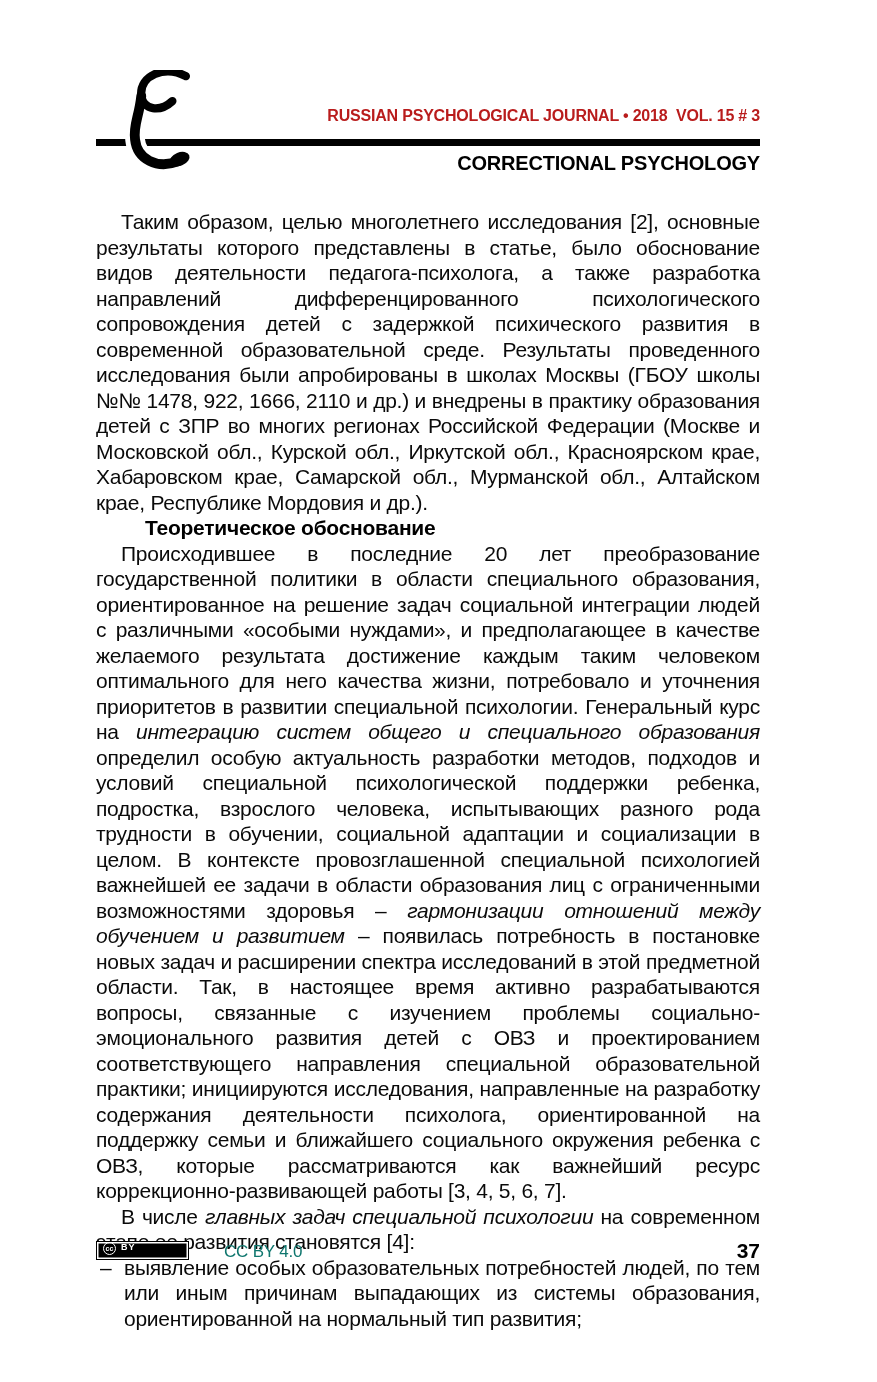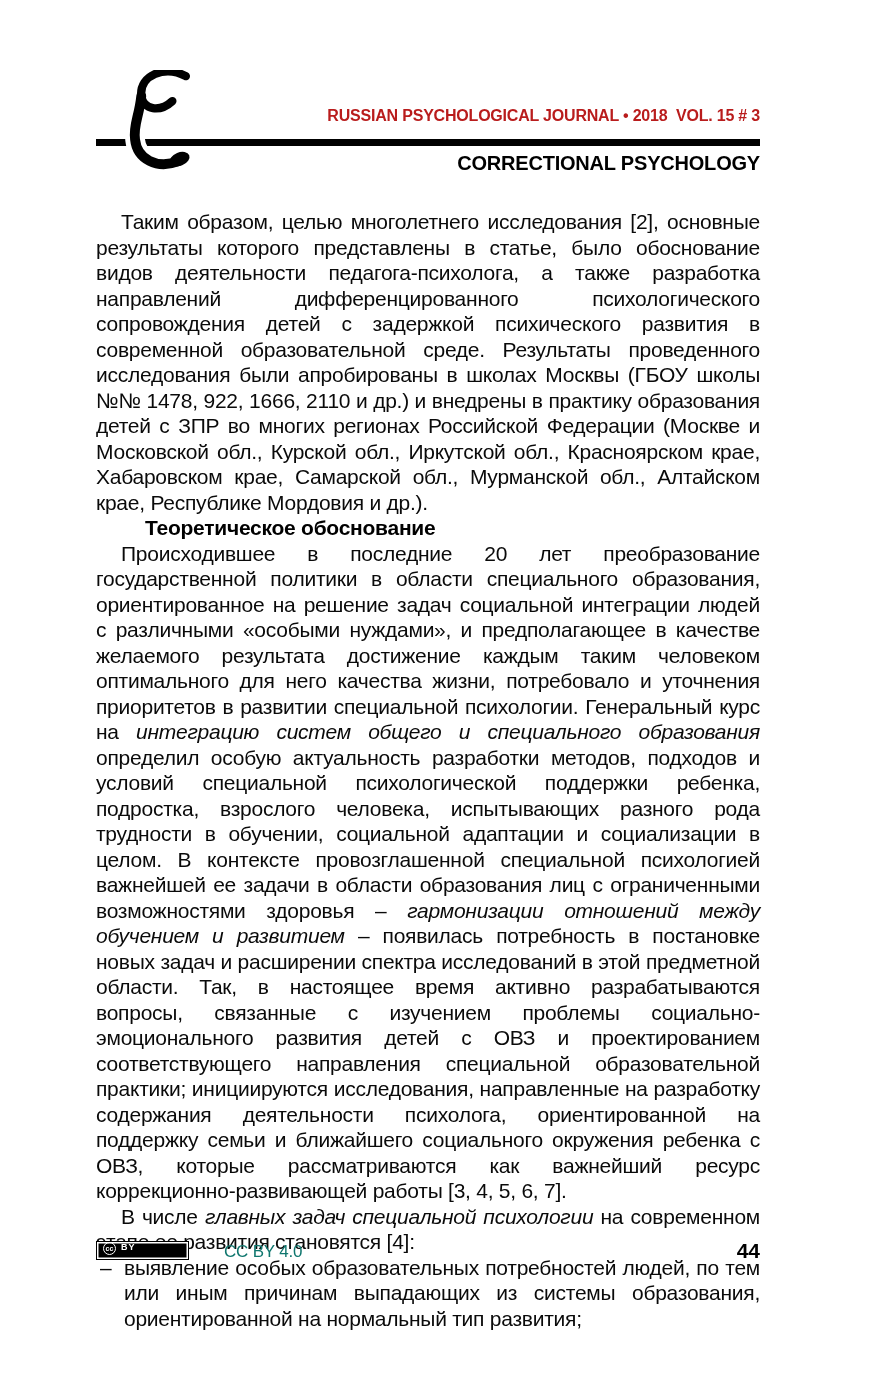--- a/index.html
+++ b/index.html
@@ -189,15 +189,15 @@
 
   </div>
 
   <div class="footer-badge">
     <span class="cc-circle">cc</span>
     <span class="cc-by">BY</span>
   </div>
 
   <div class="license-label">CC BY 4.0</div>
 
-  <div class="page-number">44</div>
+  <div class="page-number">37</div>
 
 </div>
 
 </body></html>

